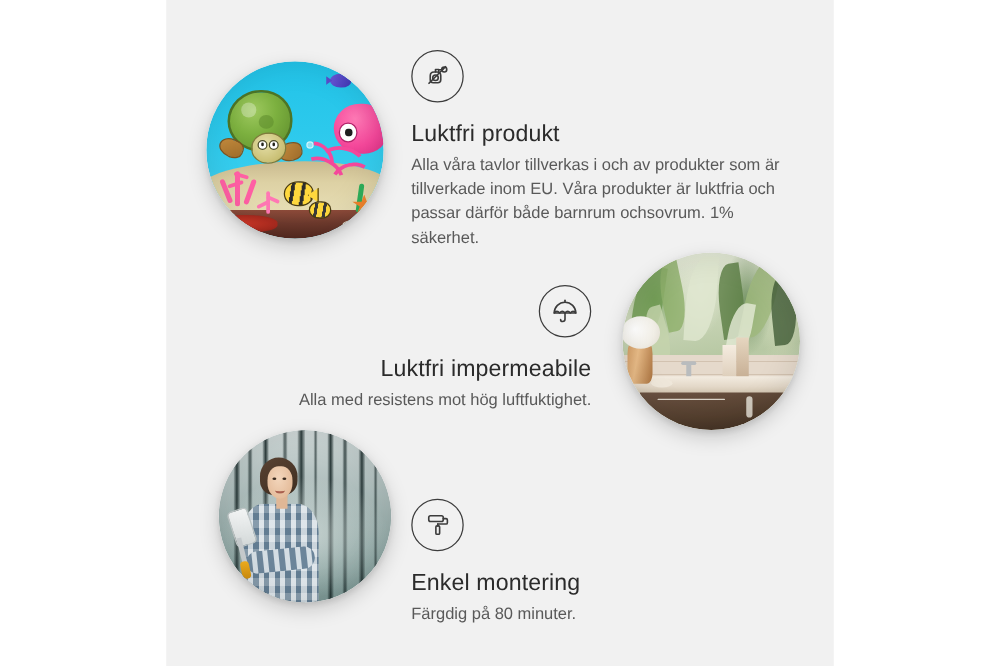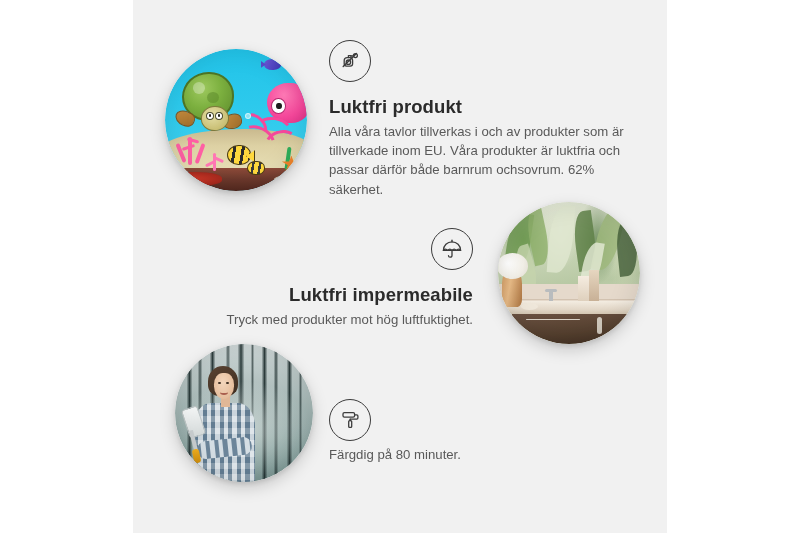--- a/index.html
+++ b/index.html
@@ -33,21 +33,21 @@
     overflow: hidden;
   }
 
   .feature-text {
     position: absolute;
   }
 
   .feature-title {
     margin: 0;
     font-size: 18.5px;
-    font-weight: bold;
+    font-weight: normal;
     color: #2b2b2b;
     letter-spacing: 0.1px;
     line-height: 1.25;
   }
   .feature-desc {
     margin: 4px 0 0 0;
     font-size: 13.2px;
     font-weight: normal;
     color: #595959;
     line-height: 1.45;
@@ -469,21 +469,21 @@
             <path d="M11.4 9.6 v-2.0 h2.6 v2.0"></path>
             <path d="M14.0 7.8 h2.6"></path>
             <circle cx="18.4" cy="7.6" r="2.0"></circle>
             <path d="M16.6 7.8 l1.0-1.0"></path>
             <circle cx="11.4" cy="14.2" r="2.2"></circle>
           </g>
           <line x1="6.2" y1="18.6" x2="19.4" y2="5.4" stroke="#3c3c3c" stroke-width="1.4" stroke-linecap="round"></line>
         </svg>
       </div>
       <h2 class="feature-title" style="margin-top:13px;">Luktfri produkt</h2>
-      <p class="feature-desc">Alla våra tavlor tillverkas i och av produkter som är tillverkade inom EU. Våra produkter är luktfria och passar därför både barnrum ochsovrum. 62% säkerhet.</p>
+      <p class="feature-desc">Alla våra tavlor tillverkas i och av produkter som är tillverkade inom EU. Våra produkter är luktfria och passar därför både barnrum ochsovrum. 1% säkerhet.</p>
     </div>
 
     <div class="photo" style="left:365px; top:202px; width:142px; height:142px;">
       <div class="photo-inner">
         <div class="bath-wall"></div>
         <div class="leaf l1"></div>
         <div class="leaf l2"></div>
         <div class="leaf l3"></div>
         <div class="leaf l4"></div>
         <div class="leaf l5"></div>
@@ -508,21 +508,21 @@
         <svg width="26" height="26" viewBox="0 0 26 26" aria-hidden="true">
           <g fill="none" stroke="#3c3c3c" stroke-width="1.3" stroke-linecap="round" stroke-linejoin="round">
             <path d="M4.4 14.4 a8.6 8.6 0 0 1 17.2 0 z"></path>
             <path d="M4.4 14.4 q2.15 -2.6 4.3 0 q2.15 -2.6 4.3 0 q2.15 -2.6 4.3 0 q2.15 -2.6 4.3 0"></path>
             <path d="M13 14.4 v5.0 q0 1.8 -1.9 1.8 q-1.6 0 -1.6 -1.5"></path>
             <path d="M13 5.8 v-1.6"></path>
           </g>
         </svg>
       </div>
       <h2 class="feature-title" style="margin-top:13px;">Luktfri impermeabile</h2>
-      <p class="feature-desc">Tryck med produkter mot hög luftfuktighet.</p>
+      <p class="feature-desc">Alla med resistens mot hög luftfuktighet.</p>
     </div>
 
     <div class="photo" style="left:42px; top:344px; width:138px; height:138px;">
       <div class="photo-inner">
         <div class="forest-bg"></div>
         <div class="trunk t1"></div>
         <div class="trunk t2"></div>
         <div class="trunk t3"></div>
         <div class="trunk t4"></div>
         <div class="trunk t5"></div>
@@ -553,17 +553,18 @@
       <div class="icon-circle">
         <svg width="26" height="26" viewBox="0 0 26 26" aria-hidden="true">
           <g fill="none" stroke="#3c3c3c" stroke-width="1.3" stroke-linecap="round" stroke-linejoin="round">
             <rect x="6.0" y="5.6" width="11.6" height="4.6" rx="1.4"></rect>
             <path d="M17.6 7.9 h2.2 a1.1 1.1 0 0 1 1.1 1.1 v2.1 a1.1 1.1 0 0 1 -1.1 1.1 h-6.6"></path>
             <path d="M13.2 12.2 v1.5"></path>
             <rect x="11.7" y="13.7" width="3.0" height="6.7" rx="0.9"></rect>
           </g>
         </svg>
       </div>
+      <h2 class="feature-title" style="margin-top:13px;">Enkel montering</h2>
       <p class="feature-desc">Färgdig på 80 minuter.</p>
     </div>
 
   </div>
 </div>
 
 </body></html>

